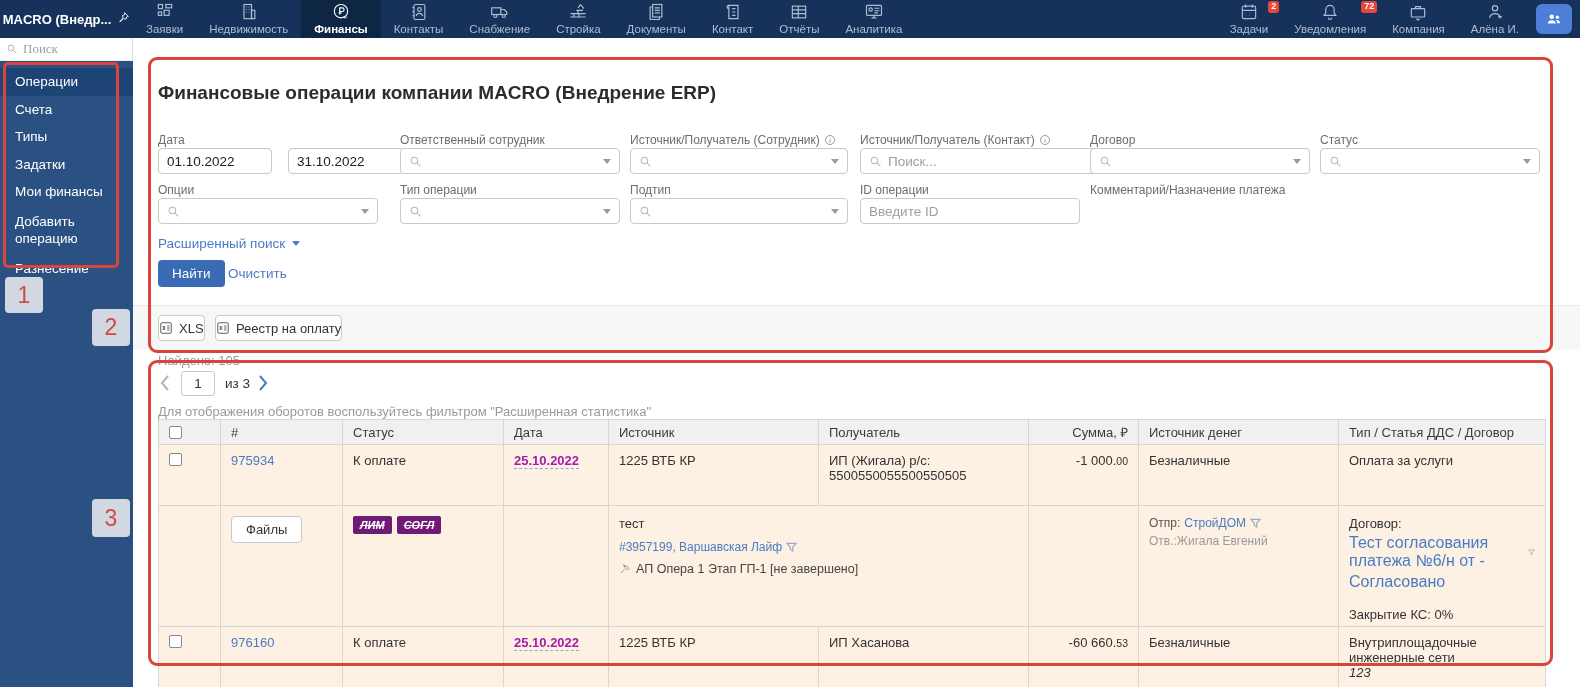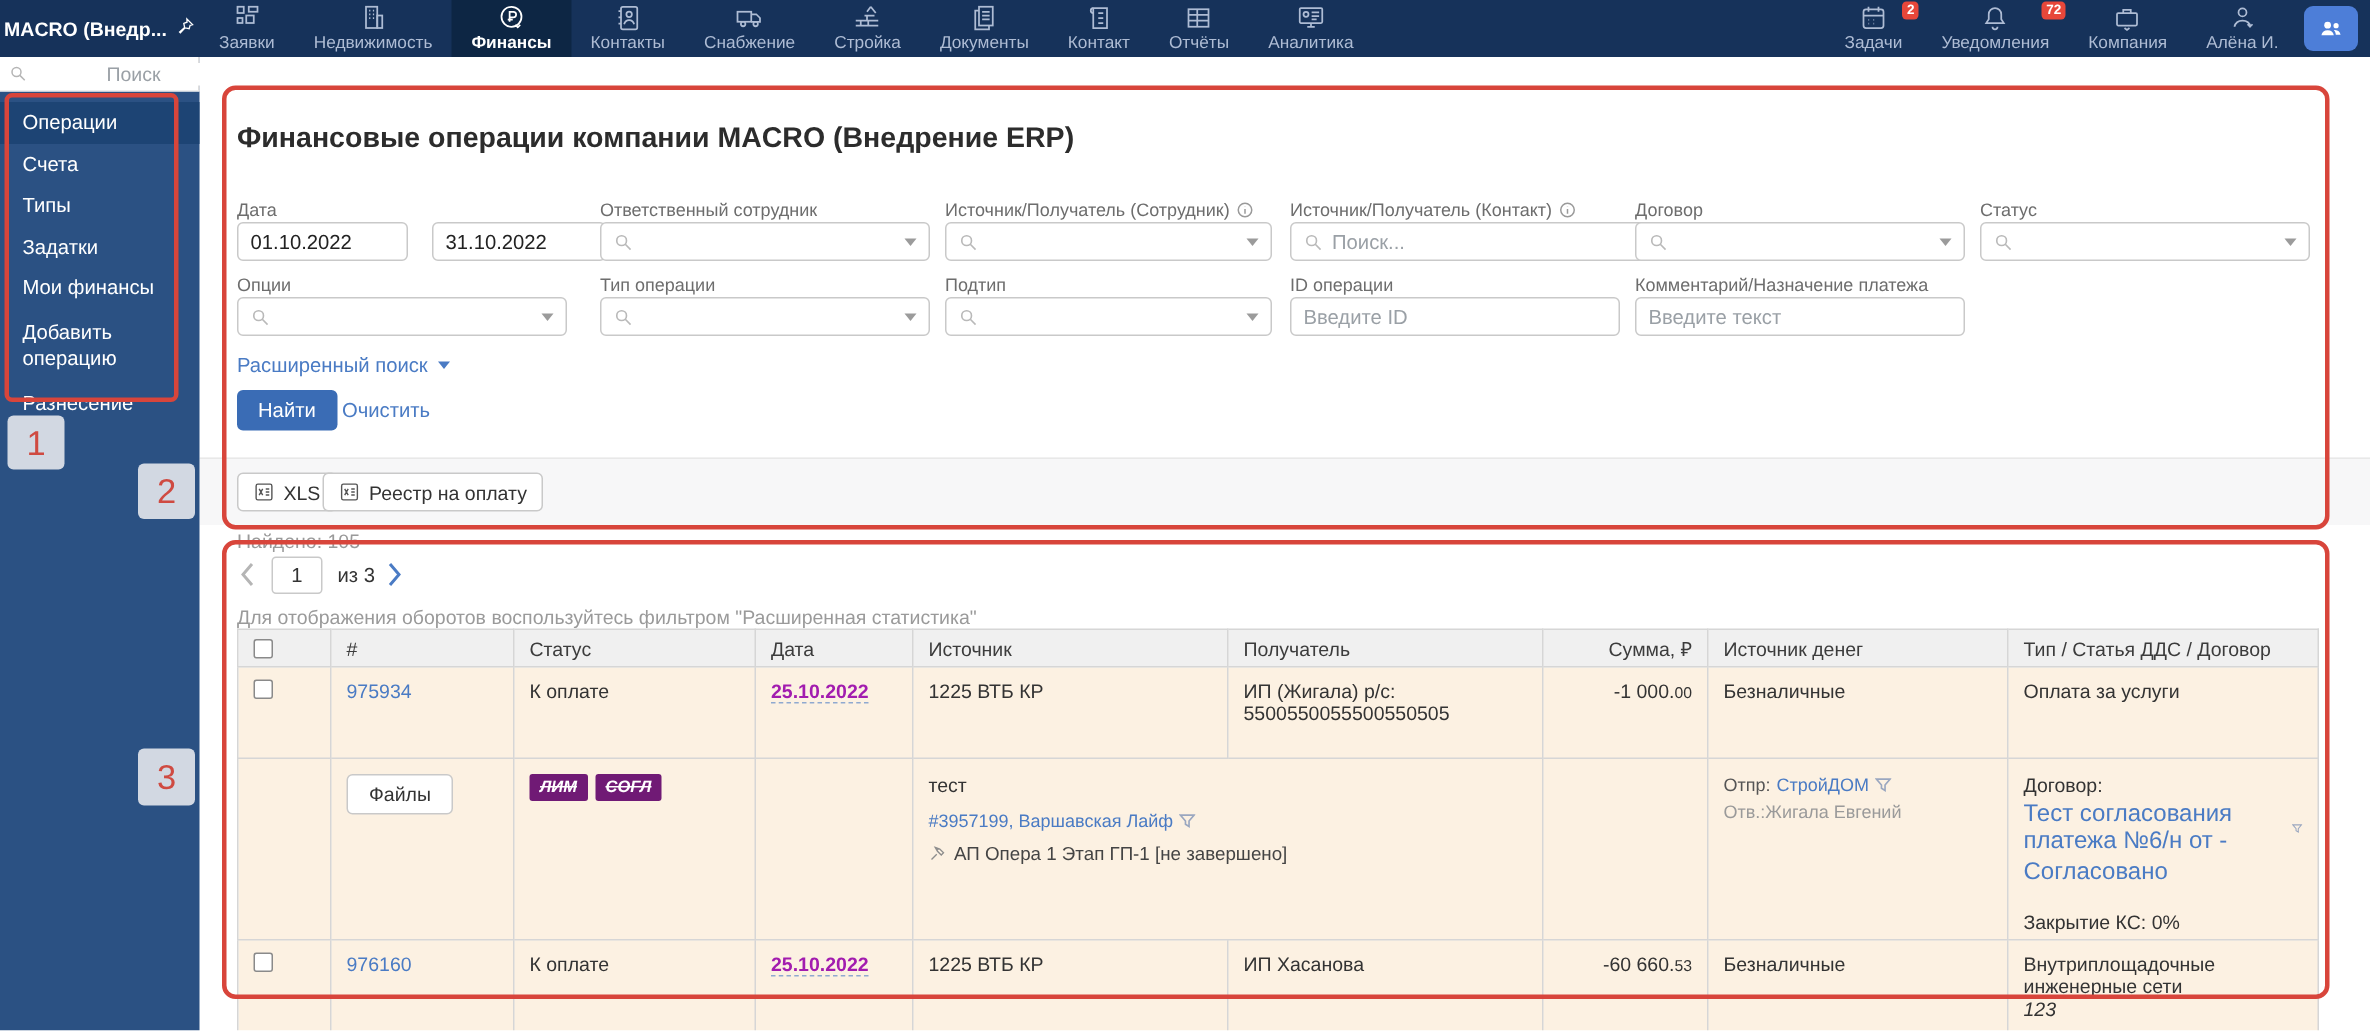--- a/index.html
+++ b/index.html
@@ -12,21 +12,21 @@
   .nav-item { display:flex; flex-direction:column; align-items:center; justify-content:center; padding:2px 13px 3px; color:#aebcd4; font-size:11.5px; cursor:pointer; position:relative; flex:none; }
   .nav-item svg { width:20px; height:20px; margin-bottom:1px; }
   .nav-item.active { background:#0d2644; color:#ffffff; font-weight:bold; }
   .nav-spacer { flex:1; }
   .nav-badge { position:absolute; top:1px; right:2px; background:#e8473a; color:#fff; font-size:9px; font-weight:bold; border-radius:3px; padding:1px 3px; line-height:1.1; }
   .user-btn { width:36px; height:30px; background:#4d7ed8; border-radius:6px; align-self:center; margin:0 8px 0 4px; display:flex; align-items:center; justify-content:center; flex:none; cursor:pointer; }
 
   
   .sidebar { position:absolute; left:0; top:38px; width:133px; height:649px; background:#2b5183; z-index:10; }
   .side-search { height:23px; background:#fff; border-right:1px solid #ddd; border-bottom:1px solid #eee; display:flex; align-items:center; padding:0 6px; gap:5px; }
-  .side-search input { border:none; outline:none; width:90px; font-size:13px; font-family:Liberation Sans, sans-serif; color:#333;margin-left:48px; }
+  .side-search input { border:none; outline:none; width:90px; font-size:13px; font-family:Liberation Serif, serif; color:#333; }
   .side-search input::placeholder { color:#9aa0a6; }
   .side-menu { padding-top:7px; }
   .side-item { color:#fff; font-size:13.5px; padding:5px 15px; line-height:1.3; cursor:pointer; }
   .side-item.active { background:#1d4474; }
   .side-item.tall { padding-top:7px; padding-bottom:7px; }
 
   
   .main { position:absolute; left:133px; top:38px; width:1447px; height:649px; background:#fff; overflow:hidden; }
   .page-title { position:absolute; left:25px; top:44px; font-size:19px; font-weight:bold; color:#2c2c2c; }
 
@@ -38,21 +38,21 @@
   .f-field input { border:none; outline:none; font-size:13.5px; font-family:inherit; color:#333; width:100%; }
   .f-field input::placeholder { color:#9aa0a6; }
   .date-input { font-size:13.5px; color:#222; }
 
   .adv-link { position:absolute; left:25px; top:198px; color:#4a7bc4; font-size:13.5px; display:flex; align-items:center; gap:7px; cursor:pointer; }
   .adv-link .caret { border-top-color:#4a7bc4; }
   .btn-find { position:absolute; left:25px; top:222px; background:#3a6cb5; color:#fff; border:none; border-radius:4px; font-size:13.5px; font-family:inherit; padding:6px 14px; cursor:pointer; }
   .btn-clear { position:absolute; left:95px; top:228px; color:#4a7bc4; font-size:13.5px; cursor:pointer; }
 
   .gray-strip { position:absolute; left:0; top:267px; width:1447px; height:45px; background:#f7f7f8; border-top:1px solid #e8e8e8; }
-  .btn-export { position:absolute; top:277px; height:26px; background:#fff; border:1px solid #c9c9c9; border-radius:4px; font-size:13px; color:#333; display:flex; align-items:center; gap:6px; padding:0 10px; cursor:pointer; }
+  .btn-export { position:absolute; top:277px; height:26px; background:#fff; border:1px solid #c9c9c9; border-radius:4px; font-size:13px; color:#333; display:flex; align-items:center; gap:6px; padding:0 0; cursor:pointer; }
 
   .found-label { position:absolute; left:25px; top:315px; font-size:13px; color:#9a9a9a; z-index:1; }
   .pag-input { position:absolute; left:48px; top:333px; width:34px; height:25px; border:1px solid #c9c9c9; border-radius:3px; text-align:center; font-size:13.5px; color:#333; font-family:inherit; outline:none; }
   .pag-of { position:absolute; left:92px; top:338px; font-size:13.5px; color:#333; }
   .chev { position:absolute; top:336px; width:10px; height:18px; cursor:pointer; }
   .hint { position:absolute; left:25px; top:366px; font-size:13px; color:#9a9a9a; }
 
   
   .ops-table { position:absolute; left:25px; top:381px; width:1387px; border-collapse:collapse; table-layout:fixed; font-size:13px; color:#333; }
   .ops-table th, .ops-table td { border:1px solid #d6d6d6; padding:4px 10px; vertical-align:top; text-align:left; font-weight:normal; }
@@ -323,23 +323,20 @@
   </div>
   <div class="f-field f-select" style="left:497px; top:160px; width:218px;">
     <svg class="mag" width="13" height="13" viewBox="0 0 24 24" fill="none" stroke="currentColor" stroke-width="2">
         <circle cx="10" cy="10" r="6"></circle>
         <path d="M14.5 14.5L21 21"></path>
       </svg>
     <span class="caret"></span>
   </div>
   <div class="f-field" style="left:727px; top:160px; width:220px;">
     <input type="text" placeholder="Введите ID" style="">
-  </div>
-  <div class="f-field" style="left:957px; top:160px; width:220px;">
-    <input type="text" placeholder="Введите текст" style="">
   </div>
 
   <div class="adv-link">
     <span>Расширенный поиск</span>
     <span class="caret"></span>
   </div>
   <button class="btn-find">Найти</button>
   <span class="btn-clear">Очистить</span>
 
   <div class="gray-strip"></div>

